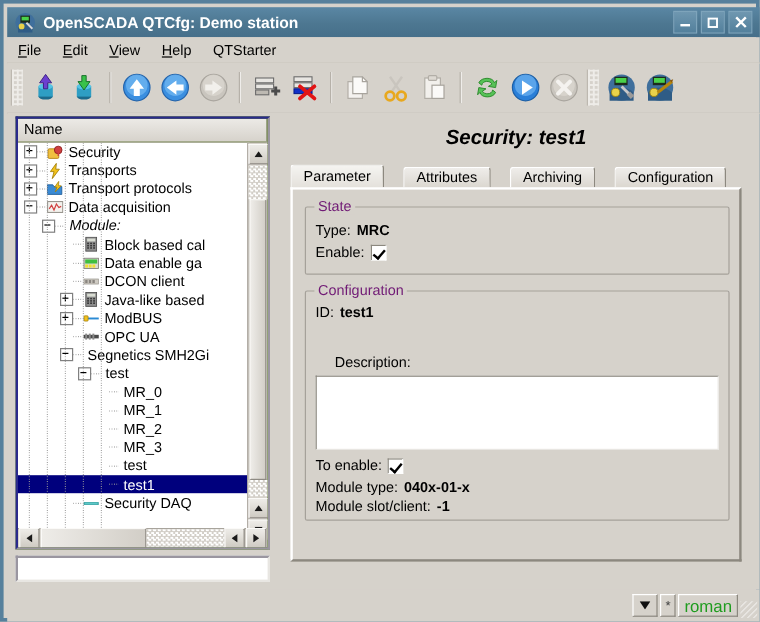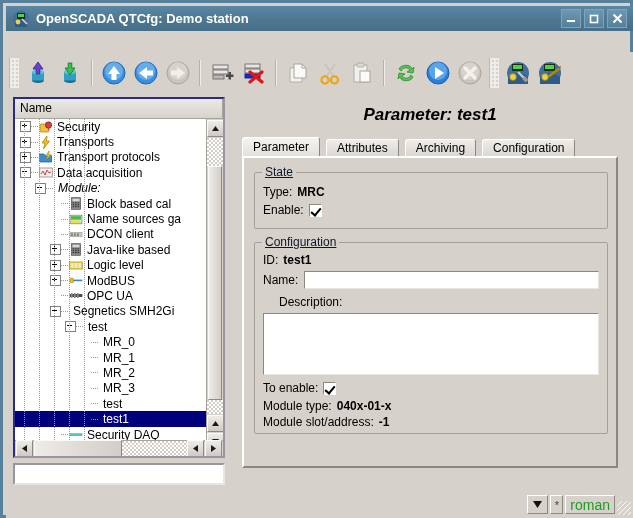--- a/index.html
+++ b/index.html
@@ -156,41 +156,41 @@
     position:absolute;left:8px;top:40px;width:376px;height:20px;
     display:flex;align-items:flex-end;
   }
   .tab{
     height:18px;padding:0 10px;
     display:flex;align-items:center;
     font-size:12px;color:#000;
     background:linear-gradient(to bottom,#efedea,#dbd7d0);
     border:1px solid;border-color:#ffffff #8c887f #d6d2cb #ffffff;
     border-radius:3px 3px 0 0;
-    margin-right:6px;box-sizing:border-box;
+    margin-right:16px;box-sizing:border-box;
   }
   .tab.active{
     height:20px;
     background:linear-gradient(to bottom,#f5f4f1,#e4e1db);
     border-bottom-color:#e4e1db;
     font-weight:normal;
   }
   #tabpanel{
     position:absolute;left:8px;top:59px;width:376px;height:312px;
     background:#d6d2cb;
     border:2px solid;border-color:#ffffff #8c887f #8c887f #ffffff;
     box-sizing:border-box;
   }
   .group{
     position:absolute;
     border:1px solid #a5a19a;border-radius:2px;
   }
   .group > .gtitle{
     position:absolute;left:7px;top:-8px;background:#d6d2cb;
-    padding:0 3px;font-size:12px;color:#0f172a;text-decoration:underline;
+    padding:0 3px;font-size:12px;color:#701a75;
   }
   .frow{font-size:12px;color:#000;display:flex;align-items:center;}
   .fbold{font-weight:bold;}
   .chk{
     width:13px;height:13px;background:#fff;
     border:1px solid;border-color:#8c887f #ffffff #ffffff #8c887f;
     box-sizing:border-box;position:relative;display:inline-block;
     vertical-align:middle;
   }
   .chk:after{
@@ -254,20 +254,27 @@
           </svg>
       </span>
       <span class="tb-btn">
         <svg width="11" height="11" viewBox="0 0 11 11">
             <path d="M1.5 1.5 L9.5 9.5 M9.5 1.5 L1.5 9.5" stroke="#fff" stroke-width="2"></path>
           </svg>
       </span>
     </span>
   </div>
 
+  <div id="menubar">
+    <span class="menu-item"><u>F</u><span>ile</span></span>
+    <span class="menu-item"><u>E</u><span>dit</span></span>
+    <span class="menu-item"><u>V</u><span>iew</span></span>
+    <span class="menu-item"><u>H</u><span>elp</span></span>
+    <span class="menu-item">QTStarter</span>
+  </div>
 
   <div id="toolbar">
     <span class="grip"></span>
 
     <span class="tbtn">
       <svg width="26" height="26" viewBox="0 0 26 26">
         <ellipse cx="13" cy="20.5" rx="6" ry="2.4" fill="#1c6a8c"></ellipse>
         <rect x="7" y="12" width="12" height="8.5" fill="#2e9ec4"></rect>
         <ellipse cx="13" cy="12" rx="6" ry="2.4" fill="#56c4e4"></ellipse>
         <path d="M13 2 L18 9 L14.8 9 L14.8 14 L11.2 14 L11.2 9 L8 9 Z" fill="#6c3fd0" stroke="#3a1f80" stroke-width=".8"></path>
@@ -474,21 +481,21 @@
               <span class="spacer" style="width: 35px;"></span>
               <span class="spacer" style="width: 11px;"></span>
               <span class="dots"></span>
               <span class="ico"><svg width="14" height="13" viewBox="0 0 14 13">
                   <rect x="1" y="2.2" width="12" height="8.6" fill="#dcdcd4" stroke="#7c7c74" stroke-width=".7"></rect>
                   <rect x="2" y="3.2" width="10" height="3.4" fill="#3fbf3f"></rect>
                   <rect x="2" y="7.4" width="2.4" height="2.6" fill="#f0e030"></rect>
                   <rect x="5" y="7.4" width="2.4" height="2.6" fill="#f0e030"></rect>
                   <rect x="8" y="7.4" width="2.4" height="2.6" fill="#f0e030"></rect>
                 </svg></span>
-              <span class="lbl">Name sources ga</span>
+              <span class="lbl">Data enable ga</span>
             </div>
             <div class="trow">
               <span class="spacer" style="width: 35px;"></span>
               <span class="spacer" style="width: 11px;"></span>
               <span class="dots"></span>
               <span class="ico"><svg width="14" height="13" viewBox="0 0 14 13">
                   <rect x="1" y="4.5" width="12" height="4.2" fill="#cfcbc3" stroke="#9a968e" stroke-width=".6"></rect>
                   <rect x="2" y="5.3" width="2" height="2.6" fill="#8a8680"></rect>
                   <rect x="5" y="5.3" width="2" height="2.6" fill="#8a8680"></rect>
                   <rect x="8" y="5.3" width="2" height="2.6" fill="#8a8680"></rect>
@@ -512,32 +519,20 @@
                   <rect x="6.1" y="9" width="1.6" height="1.3" fill="#3a3a3a"></rect>
                   <rect x="8.6" y="9" width="1.6" height="1.3" fill="#3a3a3a"></rect>
                 </svg></span>
               <span class="lbl">Java-like based</span>
             </div>
             <div class="trow">
               <span class="spacer" style="width: 35px;"></span>
               <span class="expander plus"></span>
               <span class="dots"></span>
               <span class="ico"><svg width="14" height="13" viewBox="0 0 14 13">
-                  <rect x="0.7" y="3" width="12.6" height="7" fill="#f2d84a" stroke="#a08c10" stroke-width=".7"></rect>
-                  <rect x="2" y="4" width="2.6" height="5" fill="#e8e8e0"></rect>
-                  <rect x="5.7" y="4" width="2.6" height="5" fill="#e8e8e0"></rect>
-                  <rect x="9.4" y="4" width="2.6" height="5" fill="#e8e8e0"></rect>
-                </svg></span>
-              <span class="lbl">Logic level</span>
-            </div>
-            <div class="trow">
-              <span class="spacer" style="width: 35px;"></span>
-              <span class="expander plus"></span>
-              <span class="dots"></span>
-              <span class="ico"><svg width="14" height="13" viewBox="0 0 14 13">
                   <rect x="0.7" y="5.6" width="12.6" height="1.6" fill="#2a8ad4"></rect>
                   <rect x="1" y="4.2" width="3.4" height="4.4" rx=".6" fill="#f0c020" stroke="#a07c06" stroke-width=".6"></rect>
                 </svg></span>
               <span class="lbl">ModBUS</span>
             </div>
             <div class="trow">
               <span class="spacer" style="width: 35px;"></span>
               <span class="spacer" style="width: 11px;"></span>
               <span class="dots"></span>
               <span class="ico"><svg width="14" height="13" viewBox="0 0 14 13">
@@ -662,21 +657,21 @@
           </div>
         </div>
       </div>
 
       <input id="statusedit" type="text" value="" style="">
     </div>
 
     <div id="splitter"></div>
 
     <div id="rightpane">
-      <div id="ptitle">Parameter: test1</div>
+      <div id="ptitle">Security: test1</div>
 
       <div id="tabstrip">
         <div class="tab active">Parameter</div>
         <div class="tab">Attributes</div>
         <div class="tab">Archiving</div>
         <div class="tab">Configuration</div>
       </div>
 
       <div id="tabpanel">
 
@@ -693,41 +688,37 @@
         </div>
 
         <div class="group" style="left:10px;top:84px;width:352px;height:190px;">
           <span class="gtitle">Configuration</span>
 
           <div class="frow" style="position:absolute;left:8px;top:10px;">
             <span>ID:</span>
             <span class="fbold" style="margin-left:5px;">test1</span>
           </div>
 
-          <div class="frow" style="position:absolute;left:8px;top:28px;width:336px;">
-            <span>Name:</span>
-            <input class="tfield" type="text" style="margin-left: 6px; flex: 1 1 auto; height: 18px; font-size: 12px; padding: 0px 3px;" value="">
-          </div>
 
           <div class="frow" style="position:absolute;left:24px;top:52px;">
             <span>Description:</span>
           </div>
 
           <textarea class="tfield" style="position: absolute; left: 8px; top: 70px; width: 336px; height: 62px; resize: none; font-size: 12px; font-family: &quot;Liberation Sans&quot;, sans-serif; padding: 2px;"></textarea>
 
           <div class="frow" style="position:absolute;left:8px;top:138px;">
             <span>To enable:</span>
             <span class="chk" style="margin-left:5px;"></span>
           </div>
           <div class="frow" style="position:absolute;left:8px;top:156px;">
             <span>Module type:</span>
             <span class="fbold" style="margin-left:5px;">040x-01-x</span>
           </div>
           <div class="frow" style="position:absolute;left:8px;top:172px;">
-            <span>Module slot/address:</span>
+            <span>Module slot/client:</span>
             <span class="fbold" style="margin-left:5px;">-1</span>
           </div>
         </div>
 
       </div>
     </div>
   </div>
 
   <div id="statusbar">
     <span class="sb-box" id="sb-drop">

